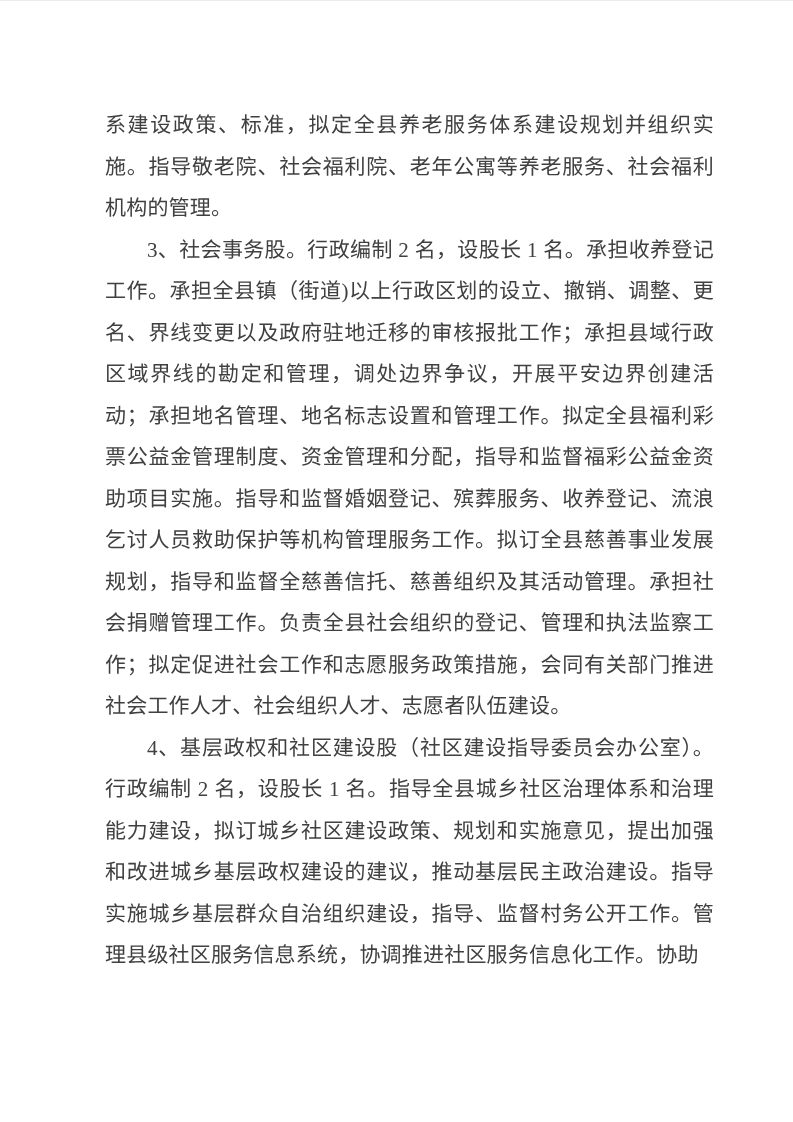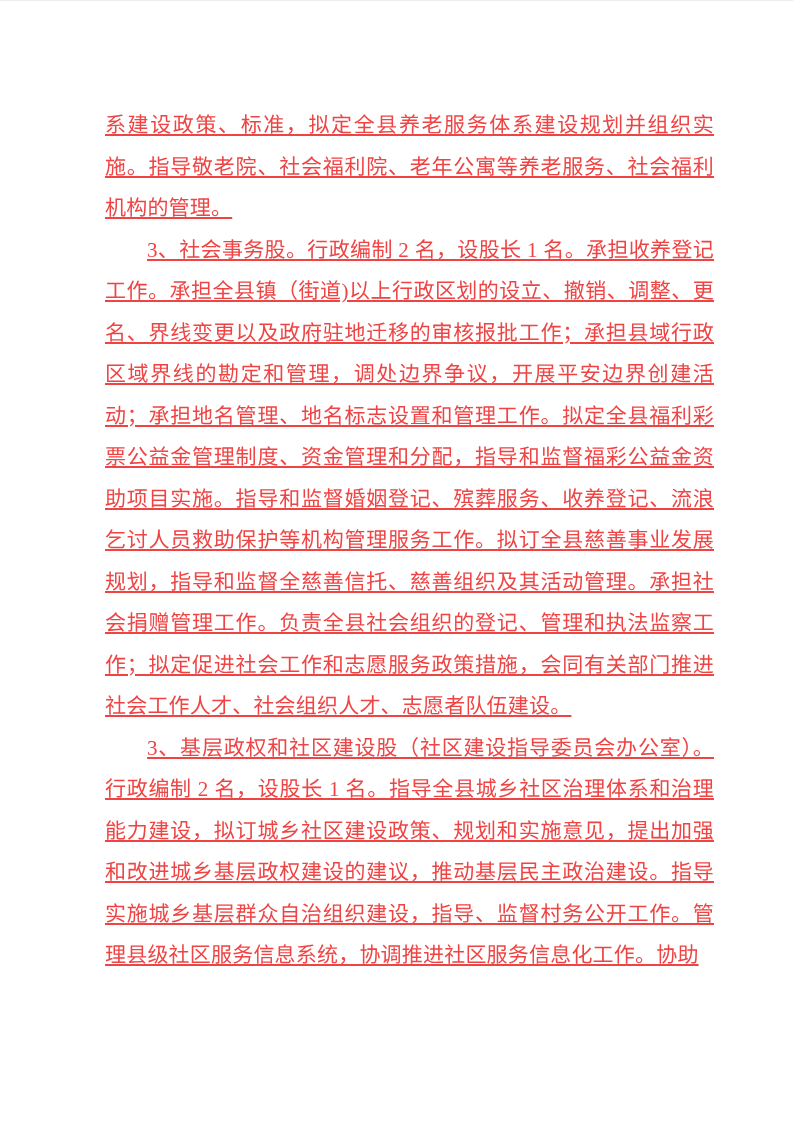--- a/index.html
+++ b/index.html
@@ -20,32 +20,31 @@
     position: absolute;
     left: 105px;
     top: 104px;
     width: 609px;
   }
   .text-block p {
     margin: 0;
     padding: 0;
     font-size: 21px;
     line-height: 41.5px;
-    color: #ef4444;
+    color: #404040;
     text-align: justify;
     text-justify: inter-ideograph;
     letter-spacing: 0.2px;
-    text-decoration: underline;
   }
   .text-block p.indent {
     text-indent: 2em;
   }
 </style>
 </head>
 <body>
 
 <div class="page">
   <div class="text-block">
     <p>系建设政策、标准，拟定全县养老服务体系建设规划并组织实施。指导敬老院、社会福利院、老年公寓等养老服务、社会福利机构的管理。</p>
     <p class="indent">3、社会事务股。行政编制 2 名，设股长 1 名。承担收养登记工作。承担全县镇（街道)以上行政区划的设立、撤销、调整、更名、界线变更以及政府驻地迁移的审核报批工作；承担县域行政区域界线的勘定和管理，调处边界争议，开展平安边界创建活动；承担地名管理、地名标志设置和管理工作。拟定全县福利彩票公益金管理制度、资金管理和分配，指导和监督福彩公益金资助项目实施。指导和监督婚姻登记、殡葬服务、收养登记、流浪乞讨人员救助保护等机构管理服务工作。拟订全县慈善事业发展规划，指导和监督全慈善信托、慈善组织及其活动管理。承担社会捐赠管理工作。负责全县社会组织的登记、管理和执法监察工作；拟定促进社会工作和志愿服务政策措施，会同有关部门推进社会工作人才、社会组织人才、志愿者队伍建设。</p>
-    <p class="indent">3、基层政权和社区建设股（社区建设指导委员会办公室）。行政编制 2 名，设股长 1 名。指导全县城乡社区治理体系和治理能力建设，拟订城乡社区建设政策、规划和实施意见，提出加强和改进城乡基层政权建设的建议，推动基层民主政治建设。指导实施城乡基层群众自治组织建设，指导、监督村务公开工作。管理县级社区服务信息系统，协调推进社区服务信息化工作。协助</p>
+    <p class="indent">4、基层政权和社区建设股（社区建设指导委员会办公室）。行政编制 2 名，设股长 1 名。指导全县城乡社区治理体系和治理能力建设，拟订城乡社区建设政策、规划和实施意见，提出加强和改进城乡基层政权建设的建议，推动基层民主政治建设。指导实施城乡基层群众自治组织建设，指导、监督村务公开工作。管理县级社区服务信息系统，协调推进社区服务信息化工作。协助</p>
   </div>
 </div>
 
 </body></html>

